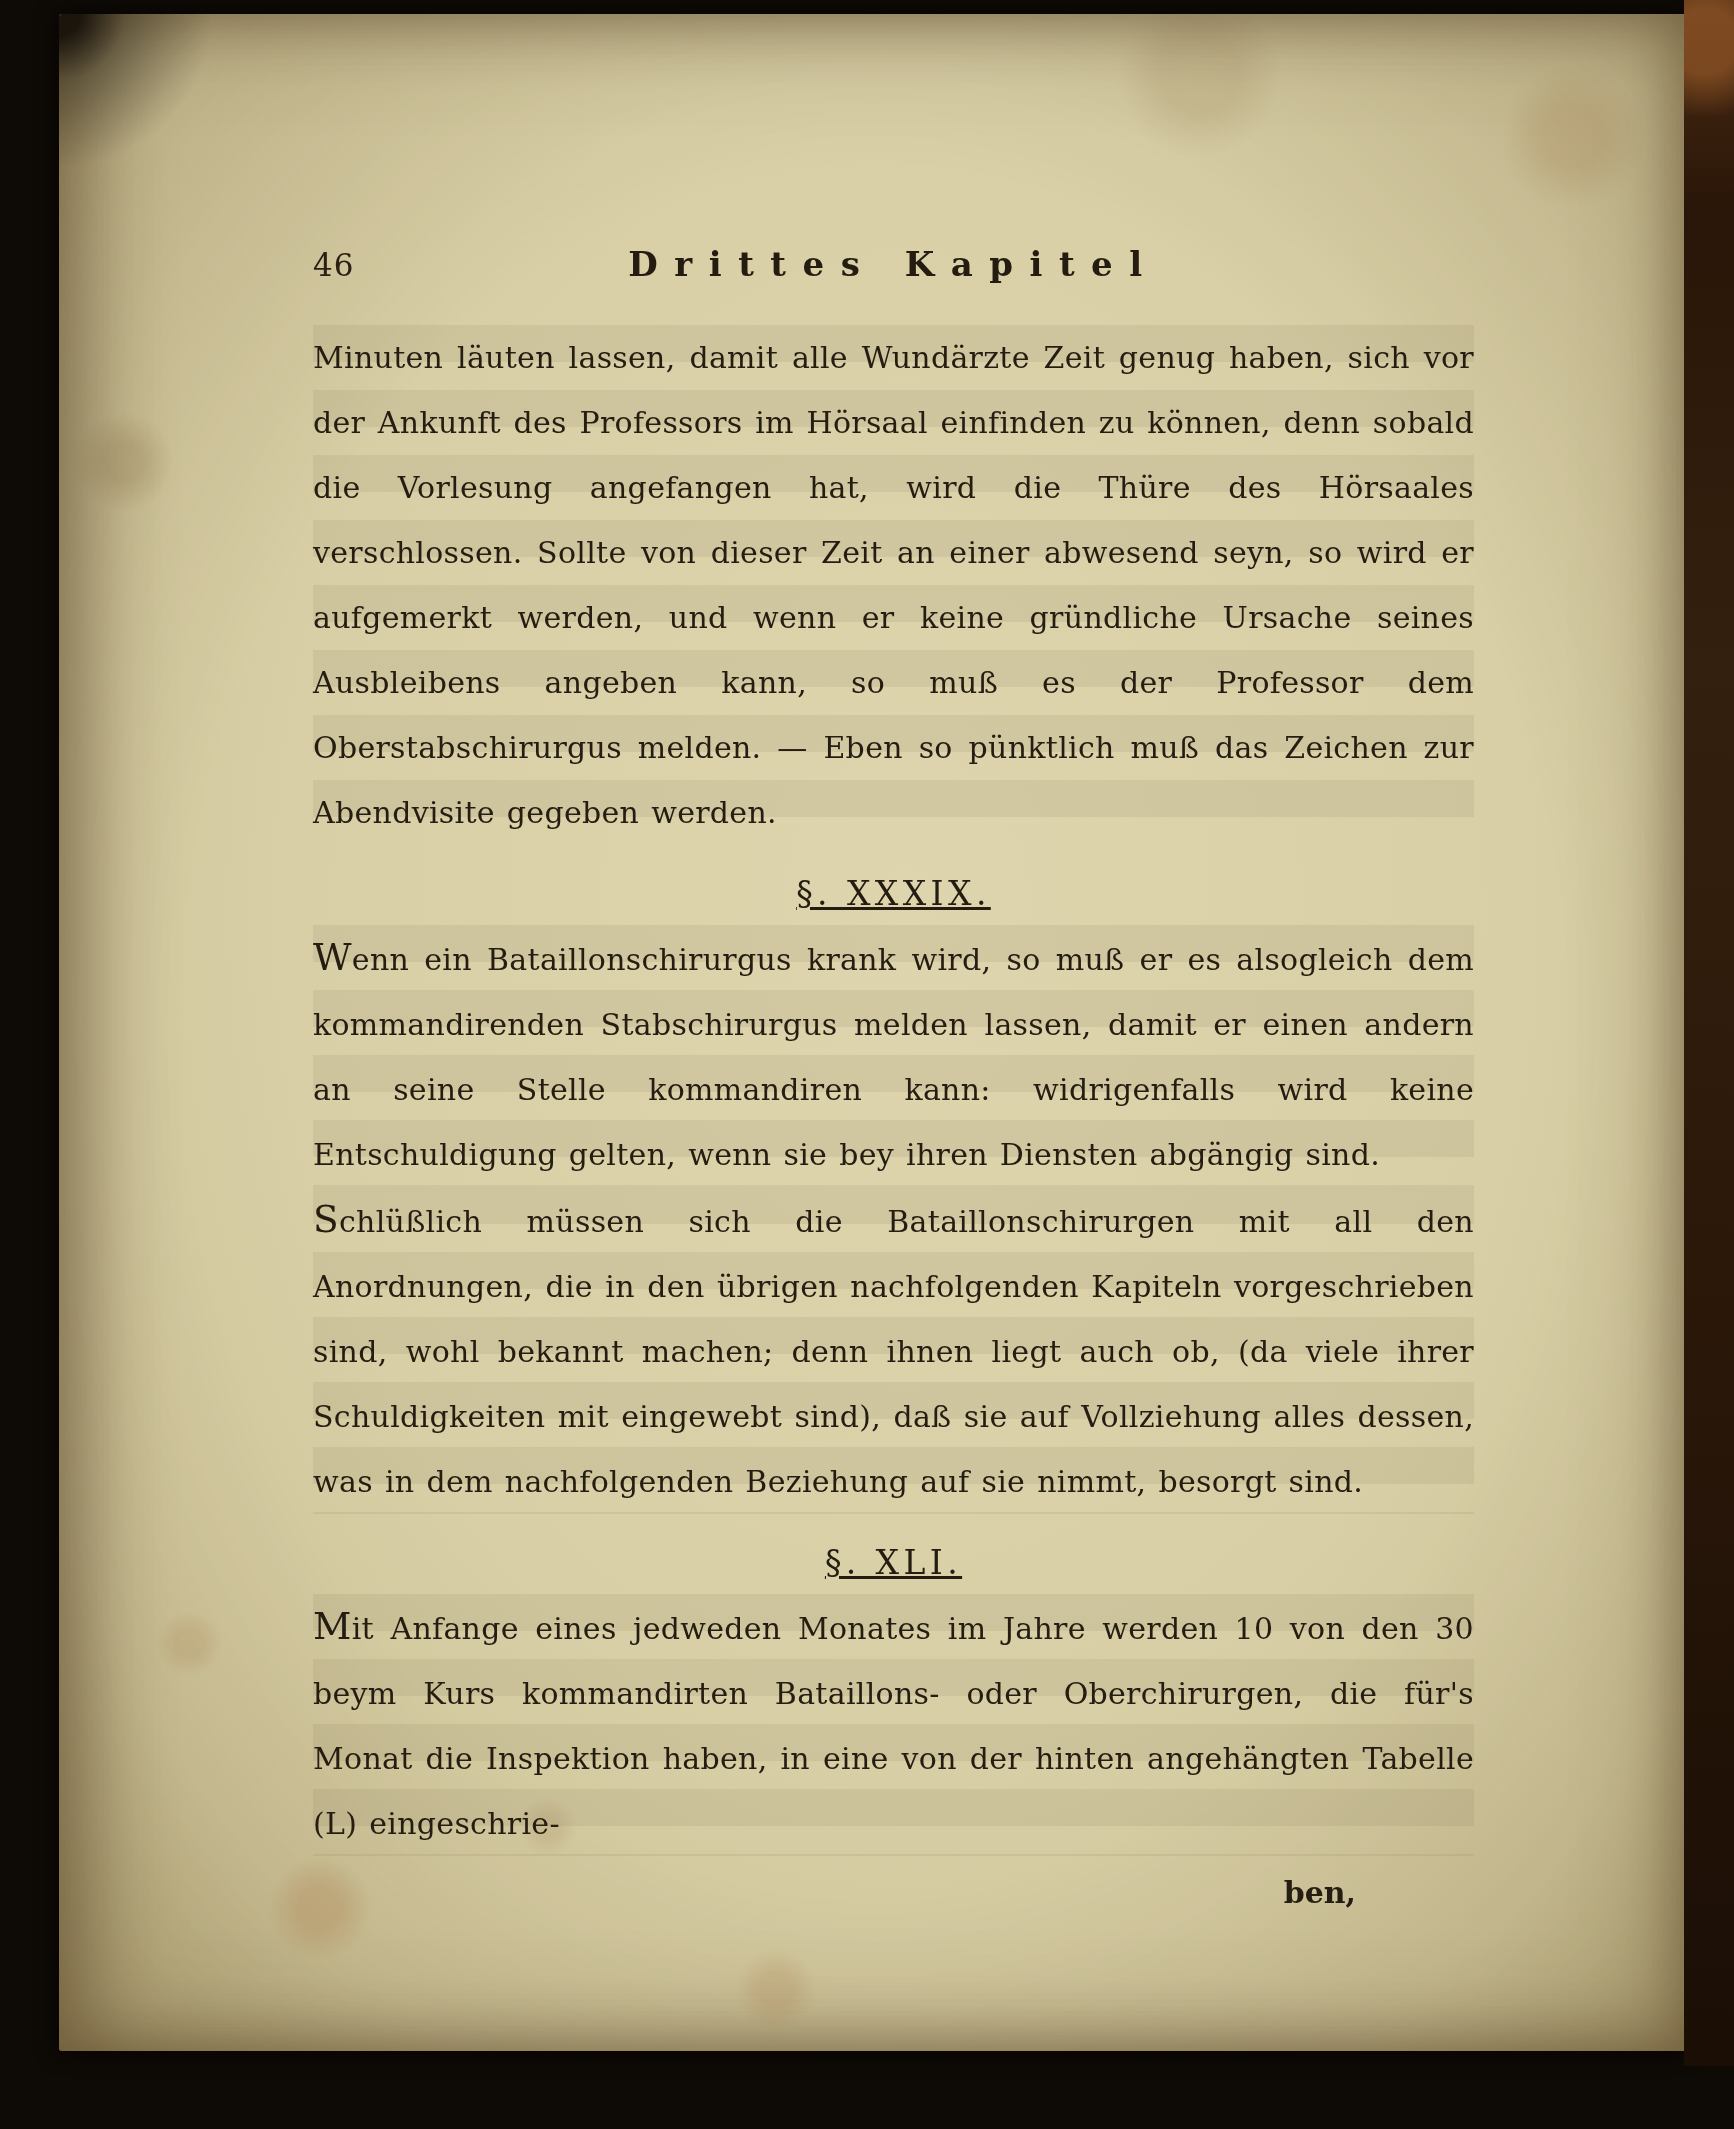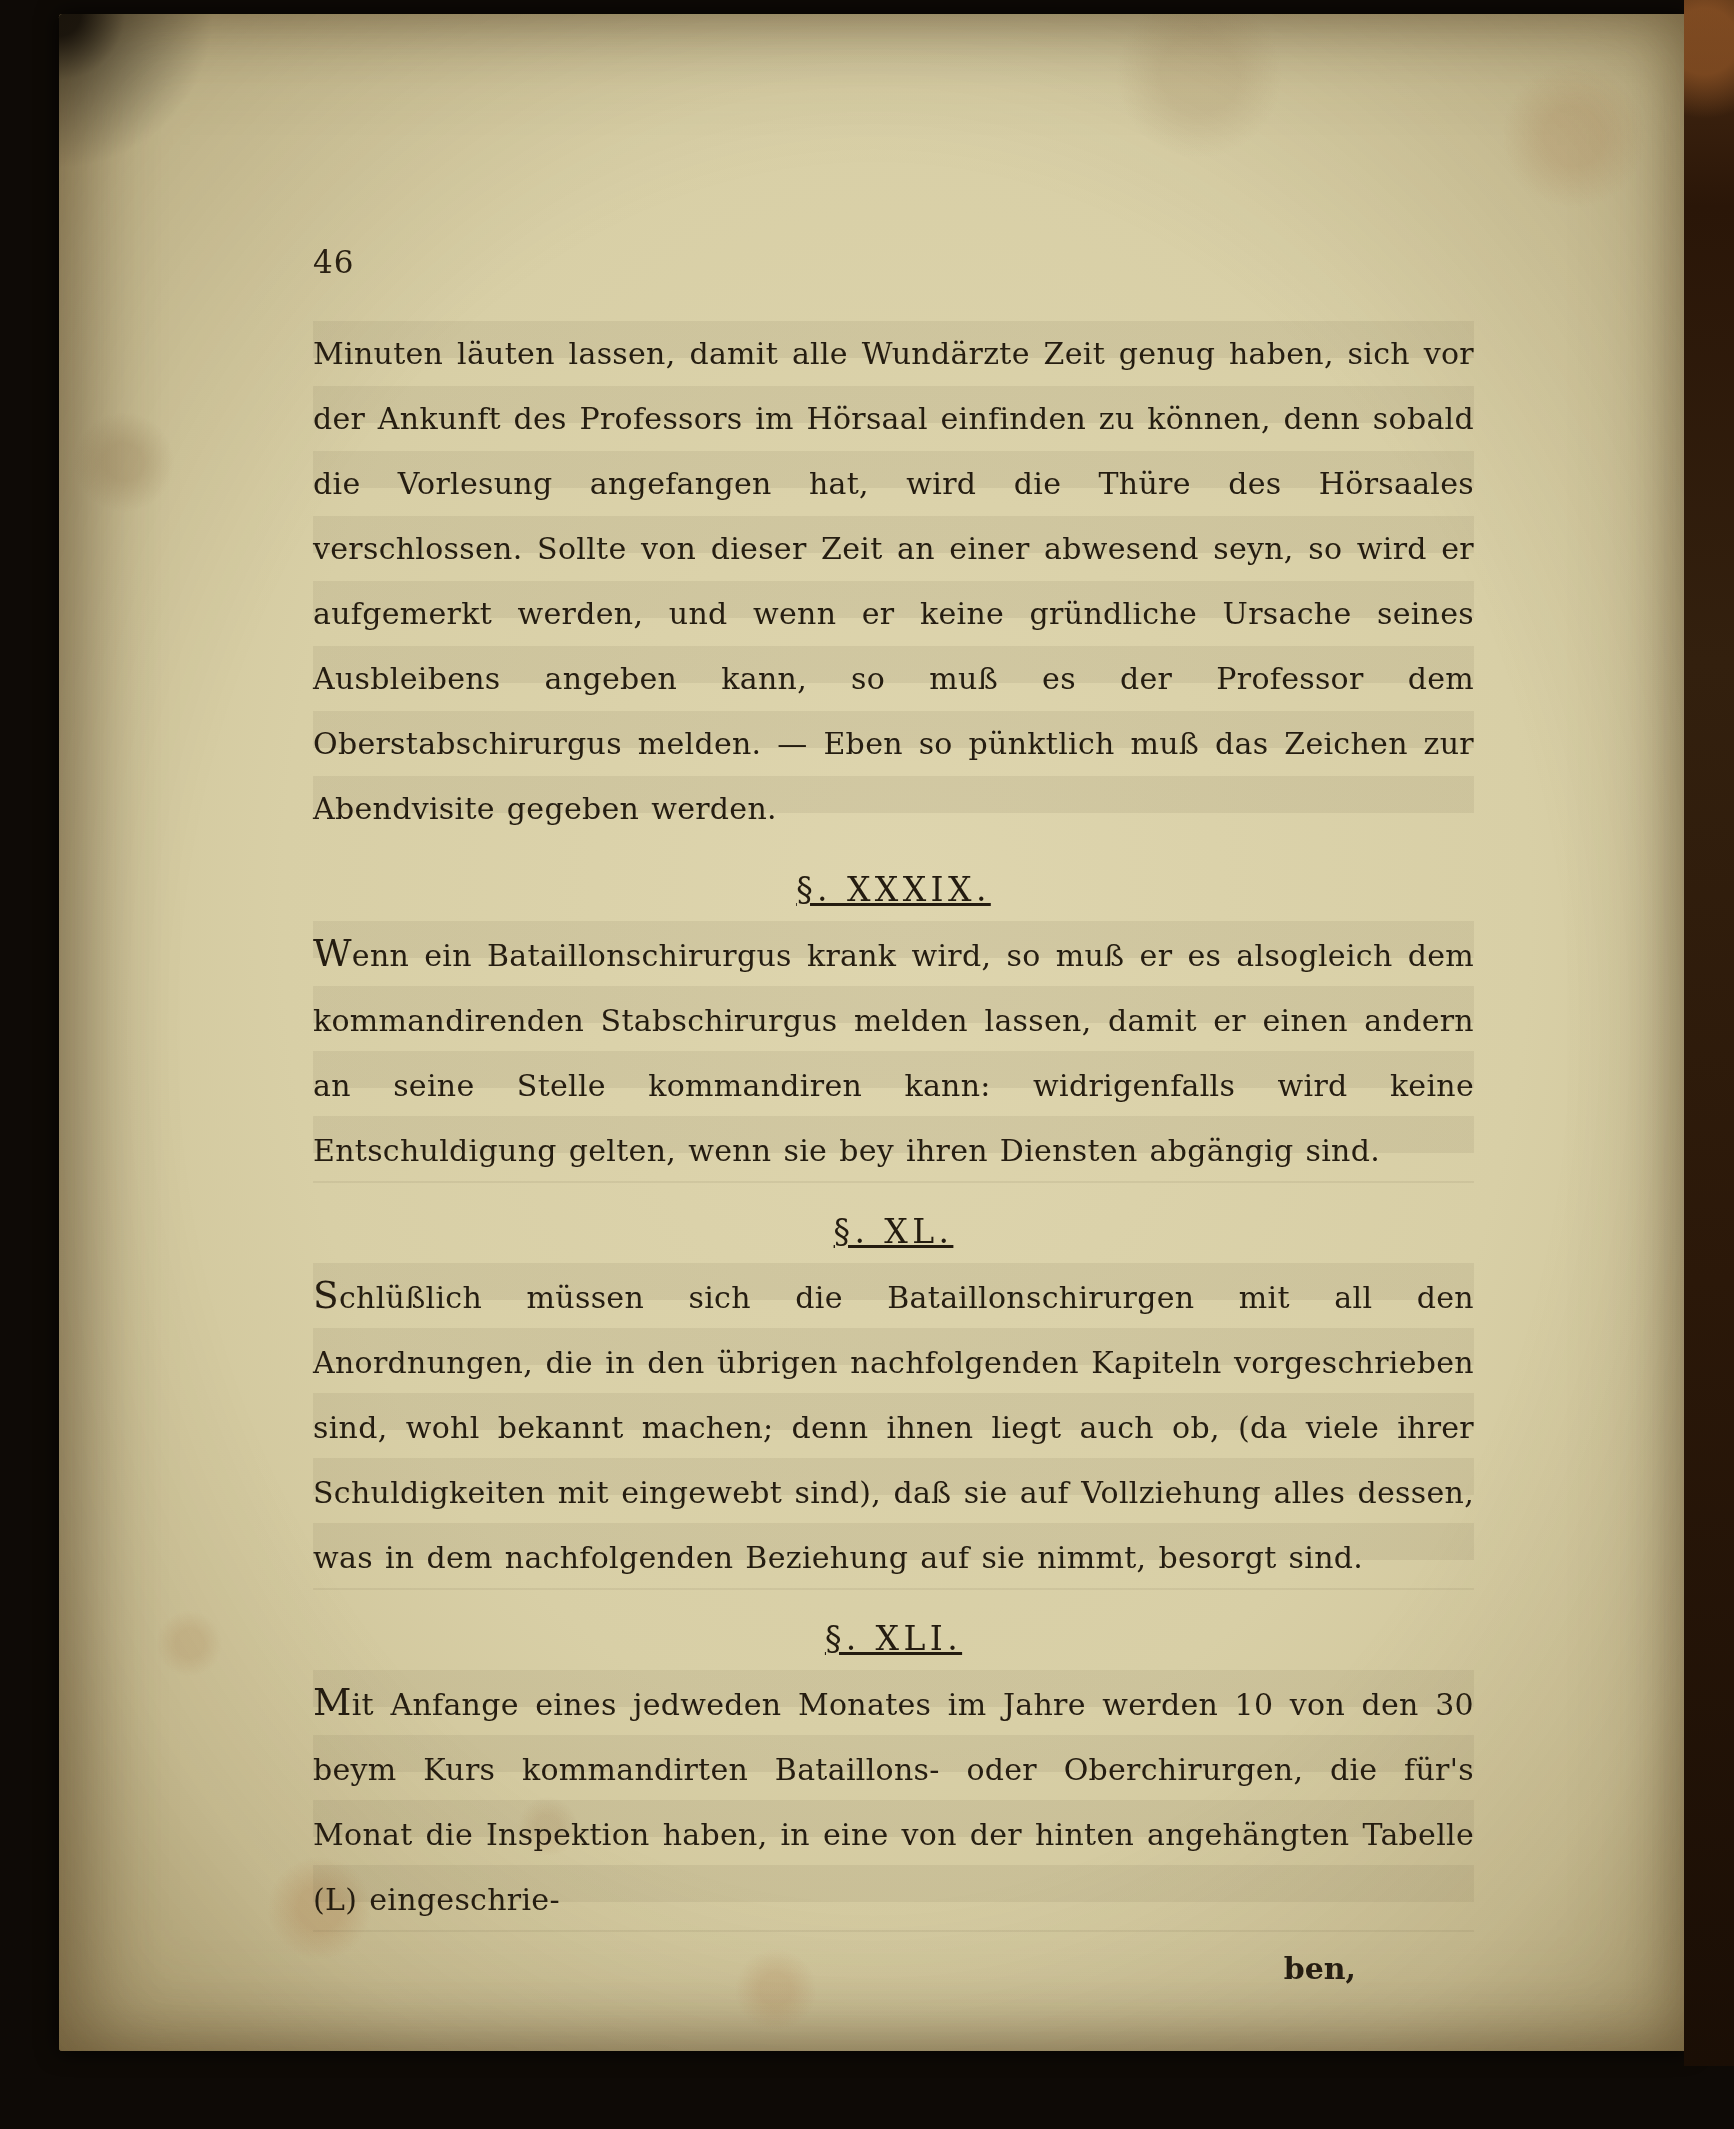--- a/index.html
+++ b/index.html
@@ -108,32 +108,32 @@
   <div class="gutter"></div>
 
   <div class="page">
     <div class="stains"></div>
     <div class="corner-shadow"></div>
 
     <div class="content">
 
       <header class="page-head">
         <span class="page-number">46</span>
+        <span class="running-header">Drittes Kapitel</span>
         <span class="head-spacer"></span>
       </header>
 
       <p class="body-text intro">Minuten läuten lassen, damit alle Wundärzte Zeit genug haben, sich vor der Ankunft des Professors im Hörsaal einfinden zu können, denn sobald die Vorlesung angefangen hat, wird die Thüre des Hörsaales verschlossen. Sollte von dieser Zeit an einer abwesend seyn, so wird er aufgemerkt werden, und wenn er keine gründliche Ursache seines Ausbleibens angeben kann, so muß es der Professor dem Oberstabschirurgus melden. — Eben so pünktlich muß das Zeichen zur Abendvisite gegeben werden.</p>
 
       <section>
         <h2 class="sec-head">§. XXXIX.</h2>
         <p class="body-text sec-body">Wenn ein Bataillonschirurgus krank wird, so muß er es alsogleich dem kommandirenden Stabschirurgus melden lassen, damit er einen andern an seine Stelle kommandiren kann: widrigenfalls wird keine Entschuldigung gelten, wenn sie bey ihren Diensten abgängig sind.</p>
       </section>
 
       <section>
-        <h2 class="sec-head">§. XL.</h2>
         <p class="body-text sec-body">Schlüßlich müssen sich die Bataillonschirurgen mit all den Anordnungen, die in den übrigen nachfolgenden Kapiteln vorgeschrieben sind, wohl bekannt machen; denn ihnen liegt auch ob, (da viele ihrer Schuldigkeiten mit eingewebt sind), daß sie auf Vollziehung alles dessen, was in dem nachfolgenden Beziehung auf sie nimmt, besorgt sind.</p>
       </section>
 
       <section>
         <h2 class="sec-head">§. XLI.</h2>
         <p class="body-text sec-body">Mit Anfange eines jedweden Monates im Jahre werden 10 von den 30 beym Kurs kommandirten Bataillons- oder Oberchirurgen, die für's Monat die Inspektion haben, in eine von der hinten angehängten Tabelle (L) eingeschrie-</p>
       </section>
 
       <div class="catchword-row">
         <span class="catchword">ben,</span>

